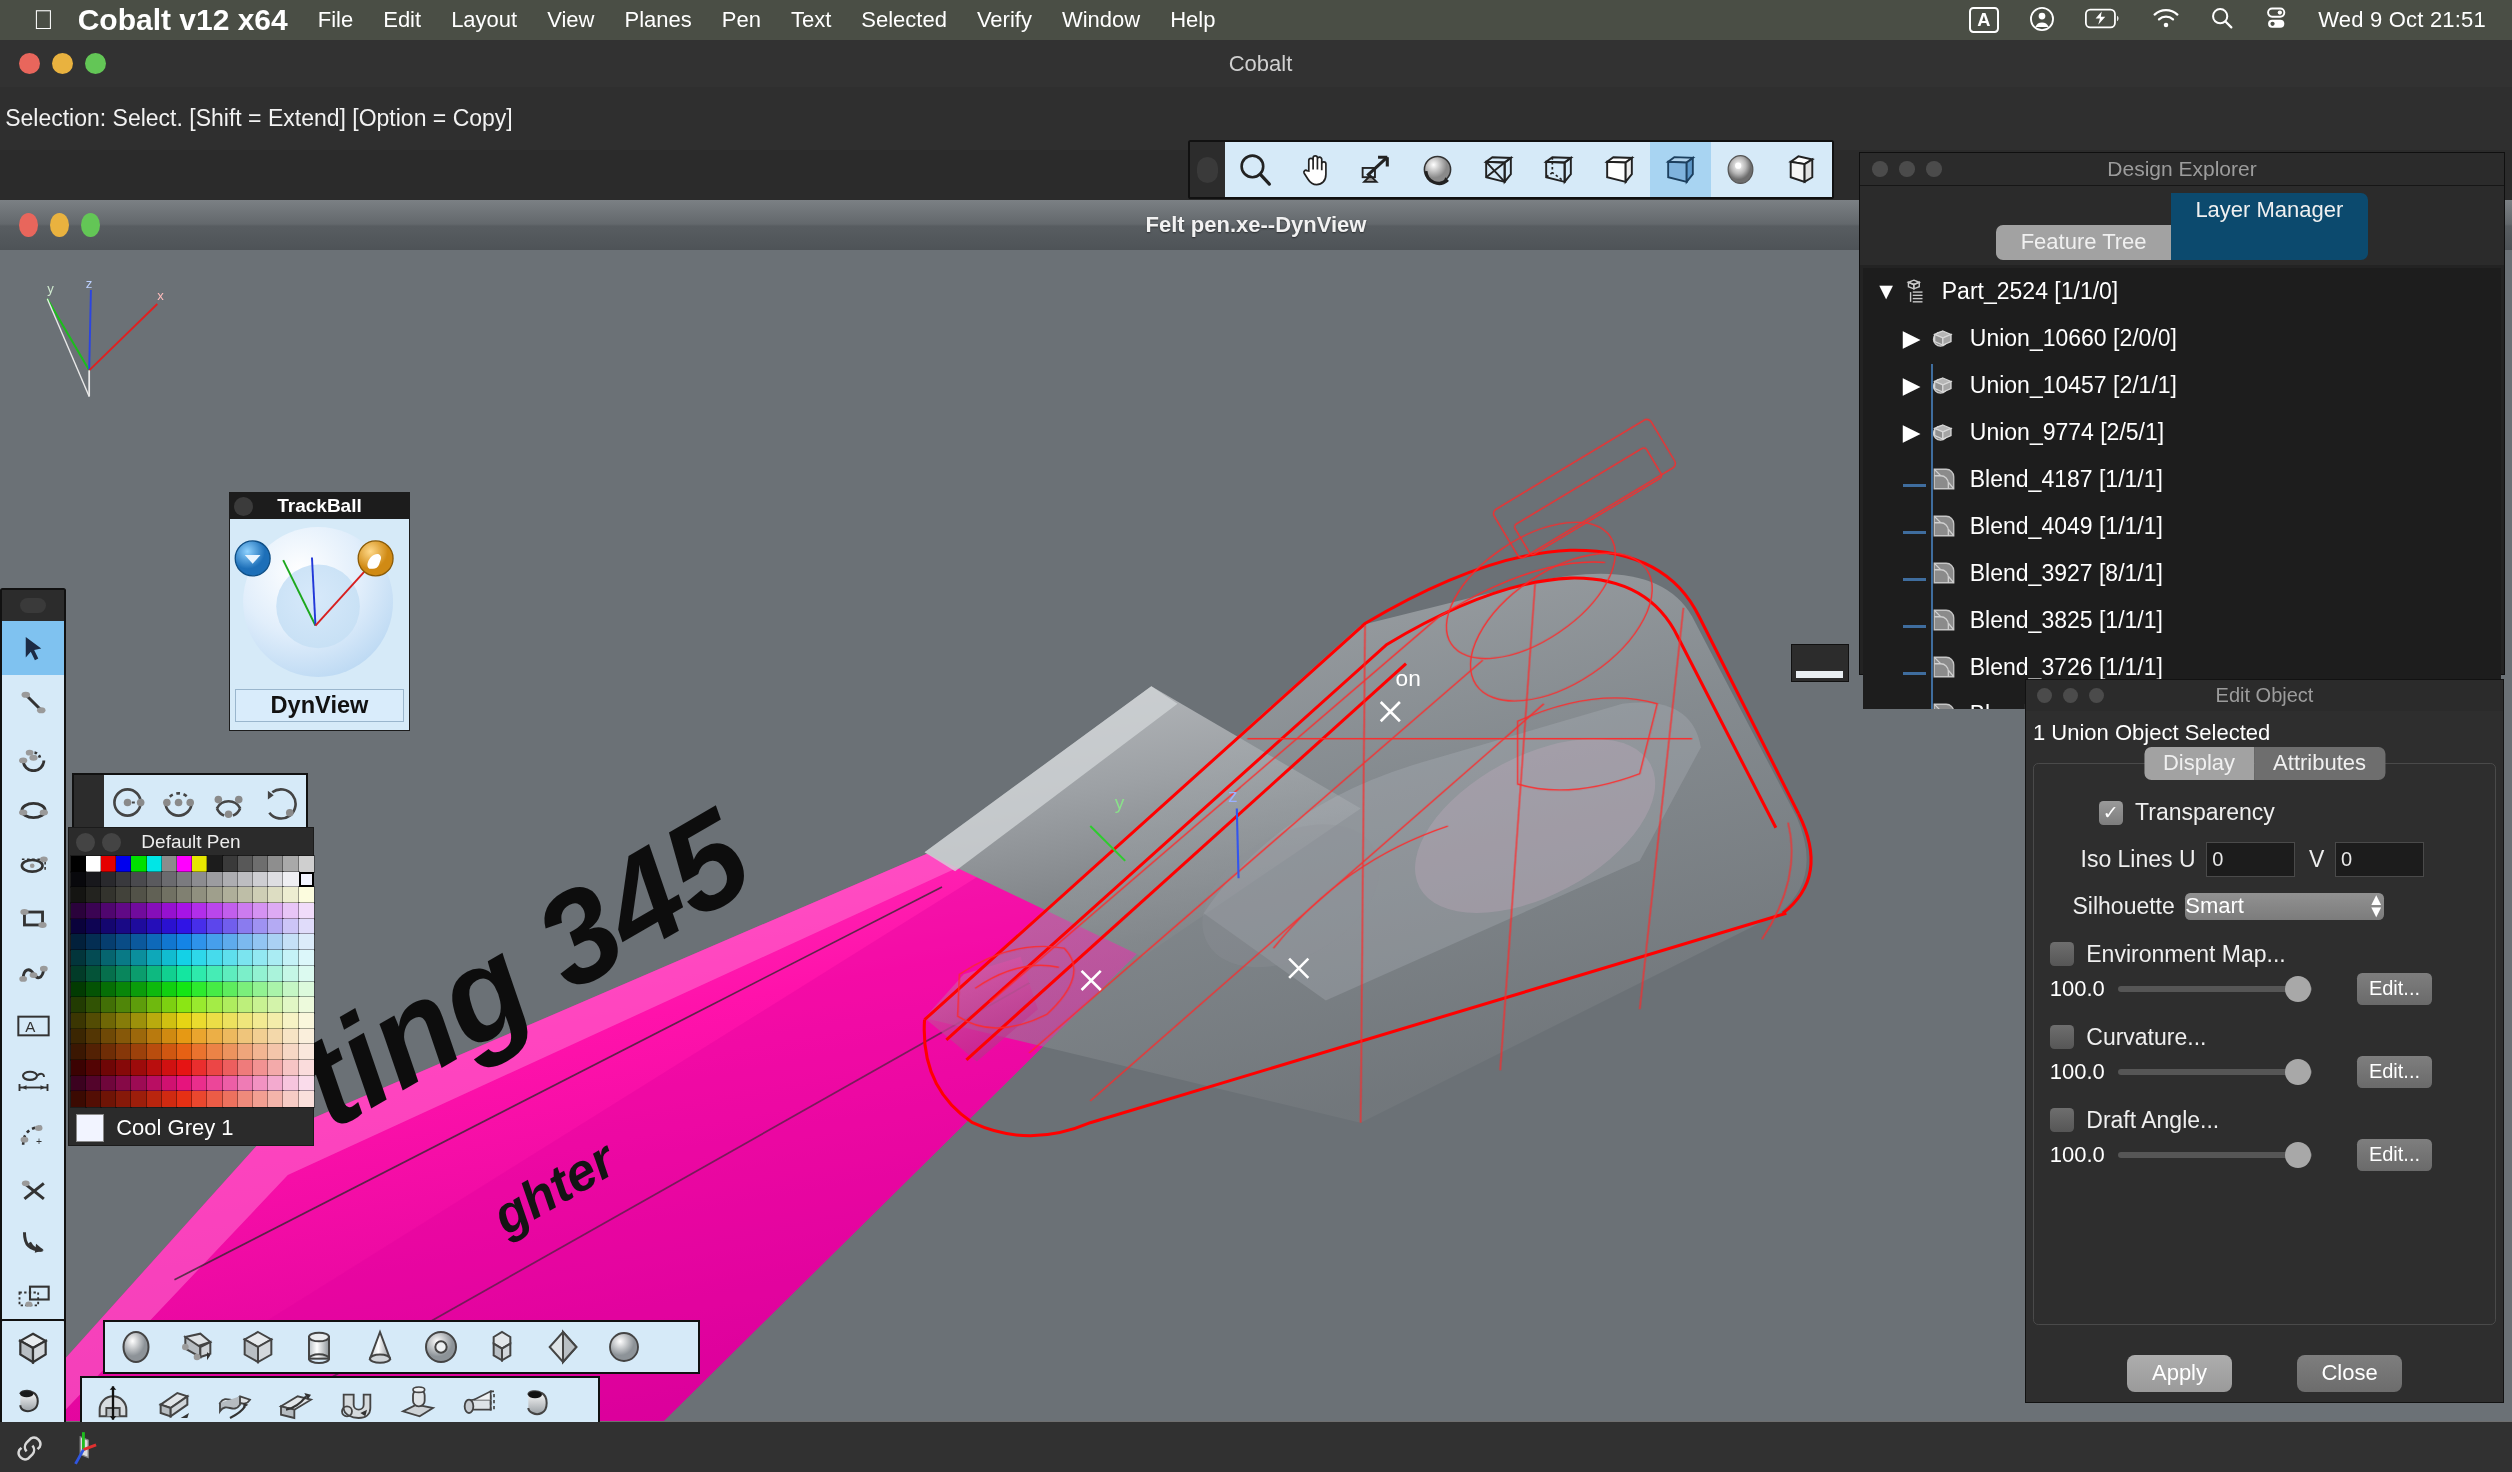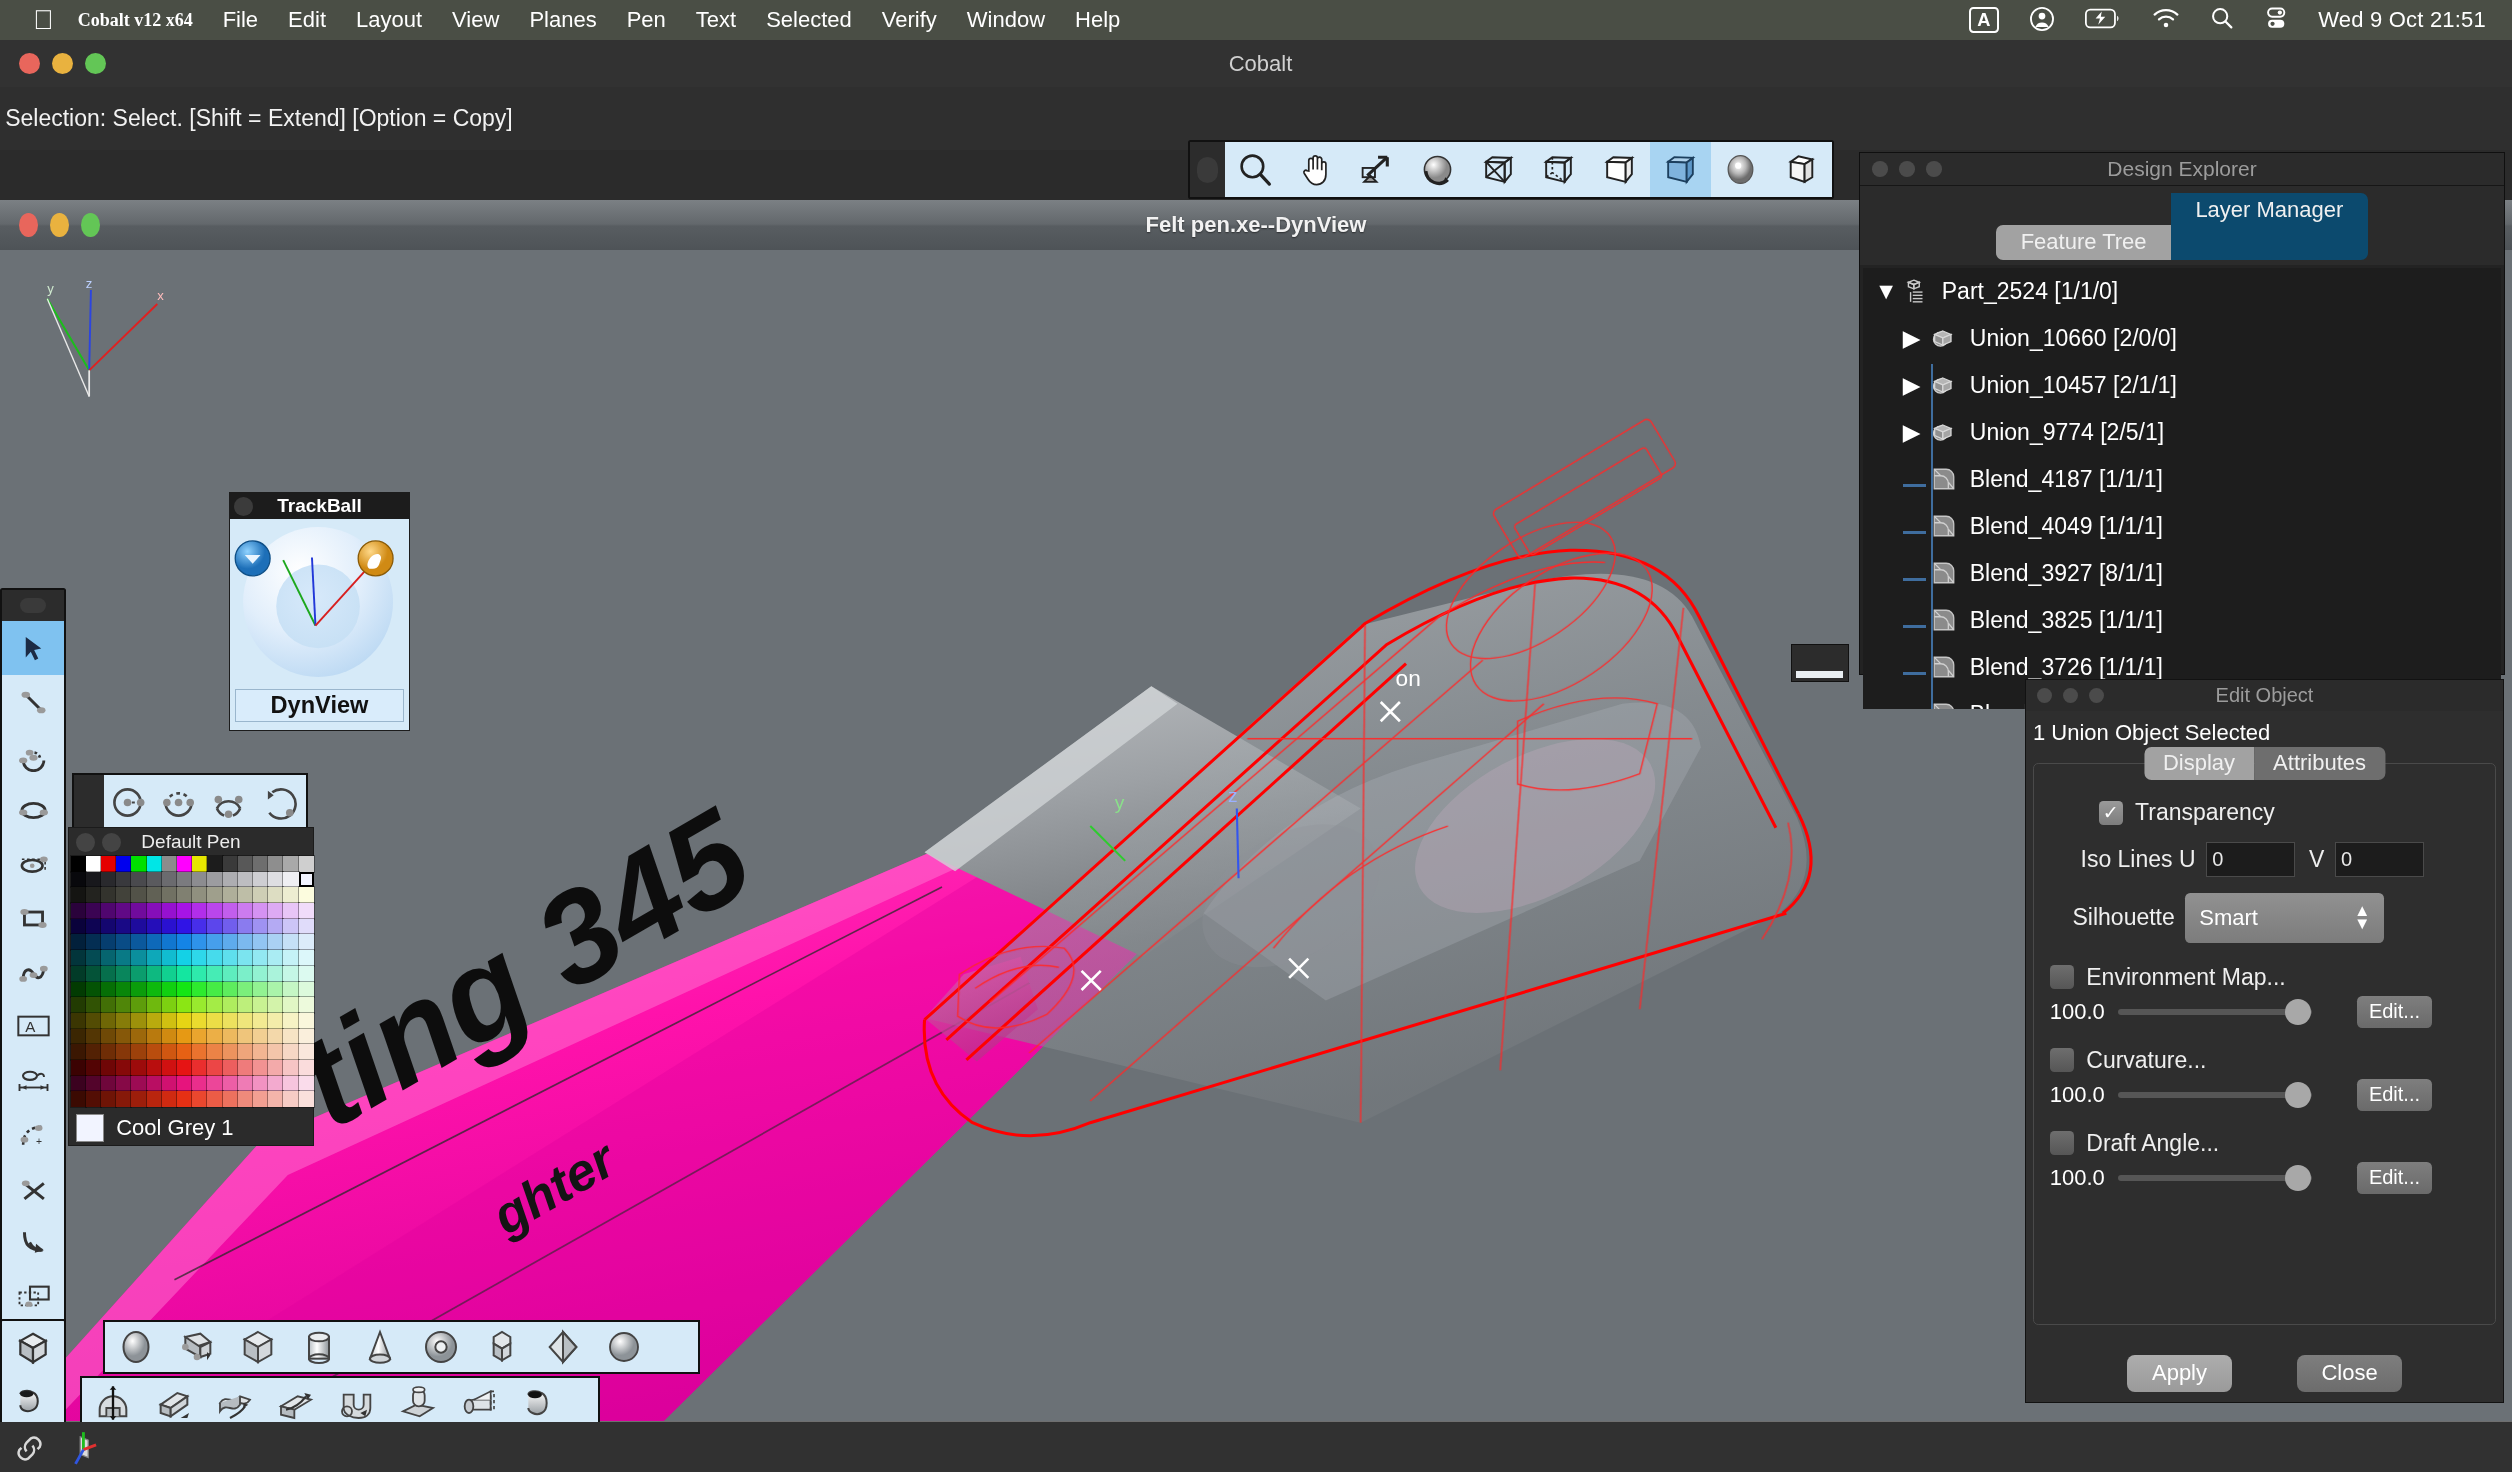--- a/index.html
+++ b/index.html
@@ -13,21 +13,21 @@
 
   
   #menubar {
     position: absolute; left: 0; top: 0; width: 2512px; height: 40px;
     background: #4a4e45;
     display: flex; align-items: center;
     color: #fff;
     z-index: 100;
   }
   #menubar .apple { margin-left: 33px; margin-right: 24.4px; font-size: 27px; line-height: 1; }
-  #menubar .appname { font-weight: bold; font-size: 18px; margin-right: 30px; white-space: nowrap; font-family: Liberation Serif, serif; }
+  #menubar .appname { font-weight: bold; font-size: 30px; margin-right: 30px; white-space: nowrap; }
   #menubar .mi { font-size: 22px; margin-right: 30px; white-space: nowrap; }
   #menubar .spacer { flex: 1 1 auto; }
   #menubar .right { display: flex; align-items: center; gap: 30px; padding-right: 26px; }
   #menubar .clock { font-size: 22px; white-space: nowrap; letter-spacing: 0.2px; }
   .msicon { display: inline-block; }
   .abox { border: 2.2px solid #fff; border-radius: 4.4px; padding: 0.9px 6.1px; font-size: 18.3px; font-weight: bold; line-height: 20px; }
 
   
   #cobalt-window {
     position: absolute; left: 0; top: 40px; width: 2512px; height: 1432px;
@@ -233,22 +233,22 @@
   #editobj .tabsfloat .seg:last-child { border-radius: 0 7px 7px 0; }
   #editobj .tabsfloat .seg.on { background:#a2a2a2; }
   .ckrow { display:flex; align-items:center; margin: 12.2px 0 0 54px; }
   .cbox { width: 24.4px; height: 24.4px; border-radius:4.4px; background: linear-gradient(#9a9a9a,#7d7d7d); display:flex;align-items:center;justify-content:center; color:#fff; font-size:19px; }
   .cbox.off { background: linear-gradient(#6e6e6e,#565656); }
   .ckrow .cklabel { color:#efefef; font-size:23px; margin-left: 12.2px; }
   .fieldrow { display:flex; align-items:center; margin-top: 15.7px; }
   .fieldrow .flabel { color:#efefef; font-size:23px; }
   .tfield { background:#1c1c1c; border:0.9px solid #4a4a4a; height: 35px; color:#e8e8e8; font-size:20px; display:flex; align-items:center; padding-left:5.2px; }
   .popbtn {
-    background: linear-gradient(#919191,#7c7c7c); border-radius:5.2px; height: 50px;
-    color:#fff; font-size:22px; display:flex; align-items:center; padding: 0 14px;
+    background: linear-gradient(#919191,#7c7c7c); border-radius:5.2px; height: 27px;
+    color:#fff; font-size:22px; display:flex; align-items:center; padding: 0 0;
     justify-content: space-between;
   }
   .sliderrow { display:flex; align-items:center; margin-top: 5.2px; }
   .sliderrow .sval { color:#fff; font-size:22px; width: 68px; }
   .track { height: 6.1px; background:#565656; border-radius:3.5px; position:relative; }
   .knob { position:absolute; top: -9.6px; width: 26px; height: 26px; border-radius:50%; background:#a8a8a8; }
   .editbtn { background: linear-gradient(#7e7e7e,#6a6a6a); border-radius:5.2px; color:#fff; font-size:20px; padding: 4.4px 12.2px; margin-left: 12.2px; }
   #editobj .footbtns { position:absolute; bottom: 10.5px; left:0; right:0; display:flex; justify-content:center; gap: 65px; }
   #editobj .footbtns .fb { width: 105px; height: 37px; border-radius: 7.9px; display:flex;align-items:center;justify-content:center; color:#fff; font-size:22px; }
   #editobj .footbtns .fb.primary { background: linear-gradient(#adadad,#9a9a9a); }

